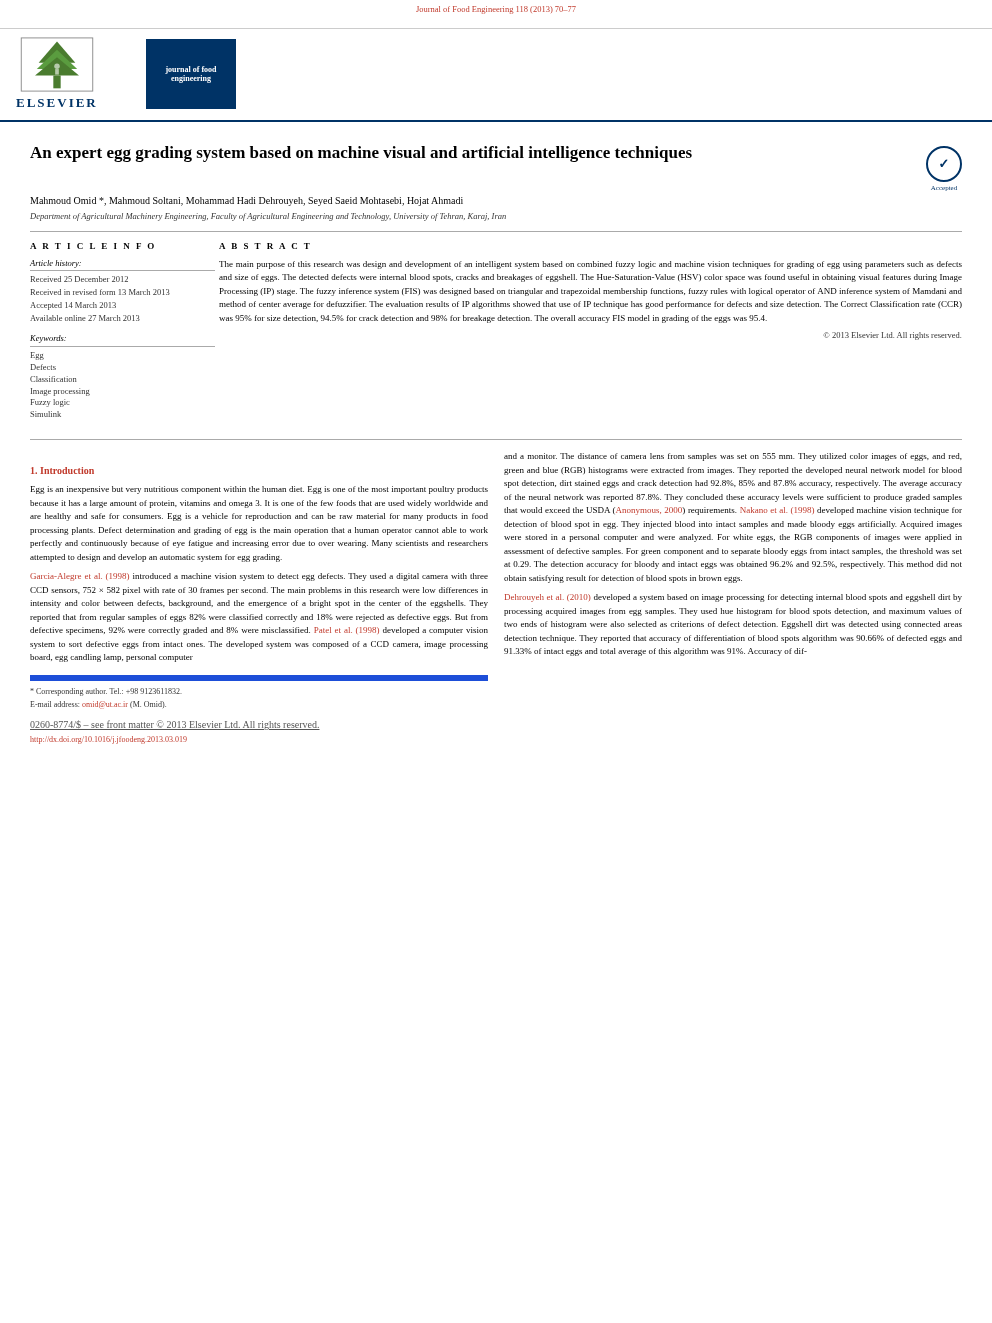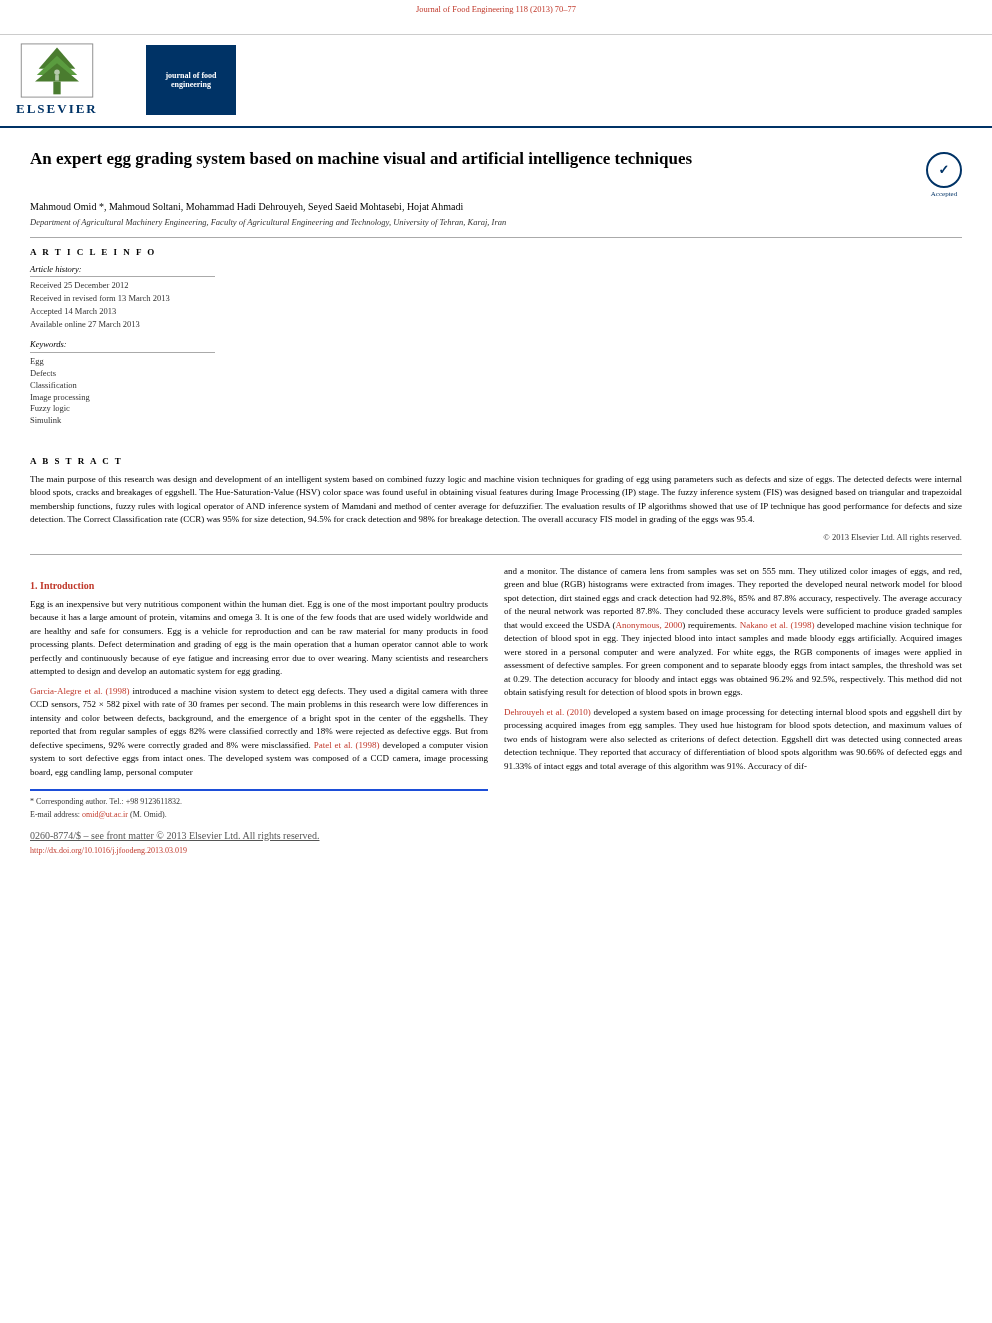--- a/index.html
+++ b/index.html
@@ -12,21 +12,21 @@
       font-size: 10px;
       line-height: 1.4;
     }
 
     
     .top-bar {
       background: #fff;
       text-align: center;
       font-size: 8.5px;
       color: #c0392b;
-      padding: 4px 0 18px 0;
+      padding: 4px 0 12px 0;
       border-bottom: 1px solid #ccc;
     }
 
     
     .journal-header {
       display: flex;
       align-items: center;
       padding: 8px 16px;
       border-bottom: 2px solid #003366;
     }
@@ -161,23 +161,22 @@
     
     .section-divider {
       border: none;
       border-top: 1px solid #aaa;
       margin: 8px 0;
     }
 
     
     .two-col {
       display: flex;
-      gap: 20px;
+      gap: 4px;
       margin-top: 8px;
-      flex-direction: column;
     }
     .left-col {
       width: 185px;
       flex-shrink: 0;
     }
     .right-col {
       flex: 1;
     }
 
     
@@ -258,21 +257,21 @@
       line-height: 1.5;
       margin-bottom: 6px;
     }
     .body-paragraph .ref-link {
       color: #c0392b;
       text-decoration: none;
     }
 
     
     .footnote-section {
-      border-top: 2px solid #1d4ed8;
+      border-top: 6px solid #1d4ed8;
       margin-top: 10px;
       padding-top: 5px;
     }
     .footnote-item {
       font-size: 8px;
       color: #333;
       margin-bottom: 2px;
     }
     .footnote-item .link {
       color: #c0392b;

